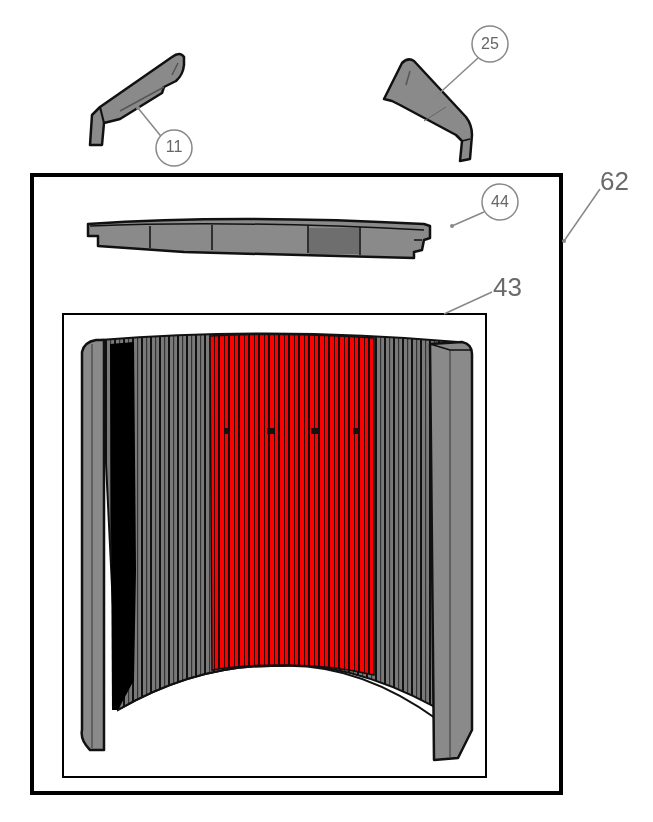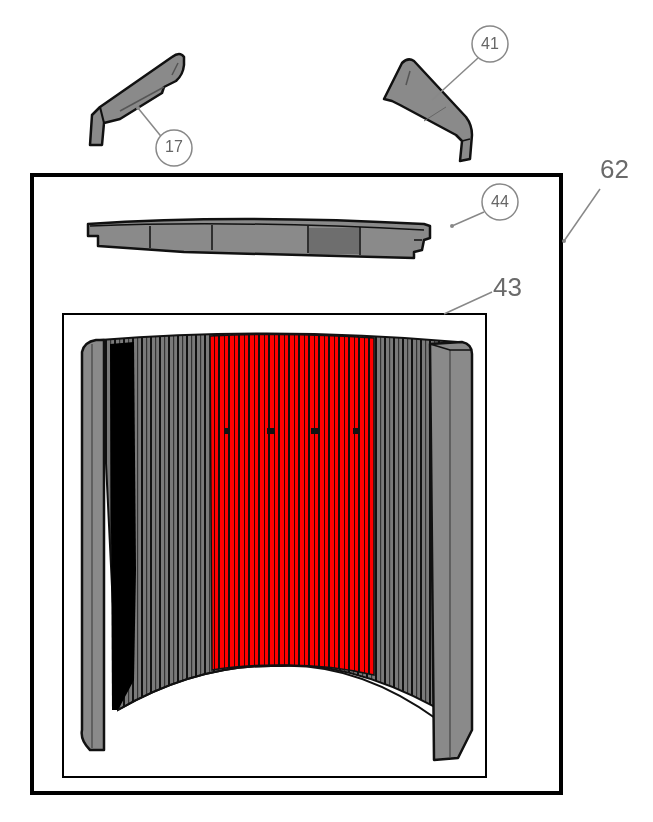--- a/index.html
+++ b/index.html
@@ -25,38 +25,38 @@
     <path d="M98 18 L92 30" stroke="#555" stroke-width="1.5" fill="none"></path>
   </svg>
 </div>
 
 <div class="abs" style="left:130px;top:100px;">
   <svg width="70" height="70" viewBox="0 0 70 70">
     <line x1="8" y1="8" x2="34" y2="40" stroke="#888" stroke-width="1.5"></line>
     <circle cx="8" cy="8" r="2" fill="#888"></circle>
     <circle cx="44" cy="48" r="18" fill="#fff" stroke="#888" stroke-width="1.5"></circle>
   </svg>
-  <div class="abs" style="left:31px;top:38px;width:26px;text-align:center;font-size:16px;color:#666;">17</div>
+  <div class="abs" style="left:31px;top:38px;width:26px;text-align:center;font-size:16px;color:#666;">11</div>
 </div>
 
 <div class="abs" style="left:380px;top:55px;">
   <svg width="110" height="110" viewBox="0 0 110 110">
     <path d="M4 44 L22 8 Q28 2 34 6 L86 62 Q92 70 92 80 L90 104 L80 106 L82 86 L76 80 L20 50 L12 46 Z" fill="#8a8a8a" stroke="#111" stroke-width="2.5" stroke-linejoin="round"></path>
     <path d="M30 16 L26 30" stroke="#555" stroke-width="1.5" fill="none"></path>
     <path d="M44 66 L66 52" stroke="#666" stroke-width="1" fill="none"></path>
     <path d="M82 86 L90 84" stroke="#111" stroke-width="1.5" fill="none"></path>
   </svg>
 </div>
 
 <div class="abs" style="left:420px;top:22px;">
   <svg width="100" height="90" viewBox="0 0 100 90">
     <circle cx="70" cy="22" r="18" fill="#fff" stroke="#888" stroke-width="1.5"></circle>
     <line x1="58" y1="36" x2="12" y2="78" stroke="#888" stroke-width="1.5"></line>
   </svg>
-  <div class="abs" style="left:57px;top:13px;width:26px;text-align:center;font-size:16px;color:#666;">41</div>
+  <div class="abs" style="left:57px;top:13px;width:26px;text-align:center;font-size:16px;color:#666;">25</div>
 </div>
 
 <div class="abs" style="left:84px;top:212px;">
   <svg width="370" height="50" viewBox="0 0 370 50">
     <path d="M4 12 Q150 2 340 12 L346 14 L346 26 L340 28 L338 38 L330 40 L330 46 L100 40 L14 34 L14 24 L4 24 Z" fill="#8a8a8a" stroke="#111" stroke-width="2.5" stroke-linejoin="round"></path>
     <path d="M6 14 Q150 8 340 18" stroke="#111" stroke-width="1.5" fill="none"></path>
     <line x1="66" y1="14" x2="66" y2="36" stroke="#111" stroke-width="1.5"></line>
     <line x1="128" y1="13" x2="128" y2="38" stroke="#111" stroke-width="1.5"></line>
     <line x1="224" y1="14" x2="224" y2="41" stroke="#111" stroke-width="1.5"></line>
     <line x1="276" y1="15" x2="276" y2="43" stroke="#111" stroke-width="1.5"></line>
@@ -73,21 +73,21 @@
   </svg>
   <div class="abs" style="left:47px;top:15px;width:26px;text-align:center;font-size:16px;color:#666;">44</div>
 </div>
 
 <div class="abs" style="left:560px;top:185px;">
   <svg width="50" height="60" viewBox="0 0 50 60">
     <line x1="40" y1="4" x2="4" y2="56" stroke="#888" stroke-width="1.5"></line>
     <circle cx="4" cy="56" r="2" fill="#888"></circle>
   </svg>
 </div>
-<div class="plain-label" style="left:600px;top:156px;">62</div>
+<div class="plain-label" style="left:600px;top:168px;">62</div>
 
 <div class="abs" style="left:440px;top:288px;">
   <svg width="60" height="30" viewBox="0 0 60 30">
     <line x1="52" y1="4" x2="4" y2="26" stroke="#888" stroke-width="1.5"></line>
   </svg>
 </div>
 <div class="plain-label" style="left:493px;top:274px;">43</div>
 
 <div class="abs" style="left:78px;top:330px;">
   <svg width="400" height="440" viewBox="0 0 400 440">

